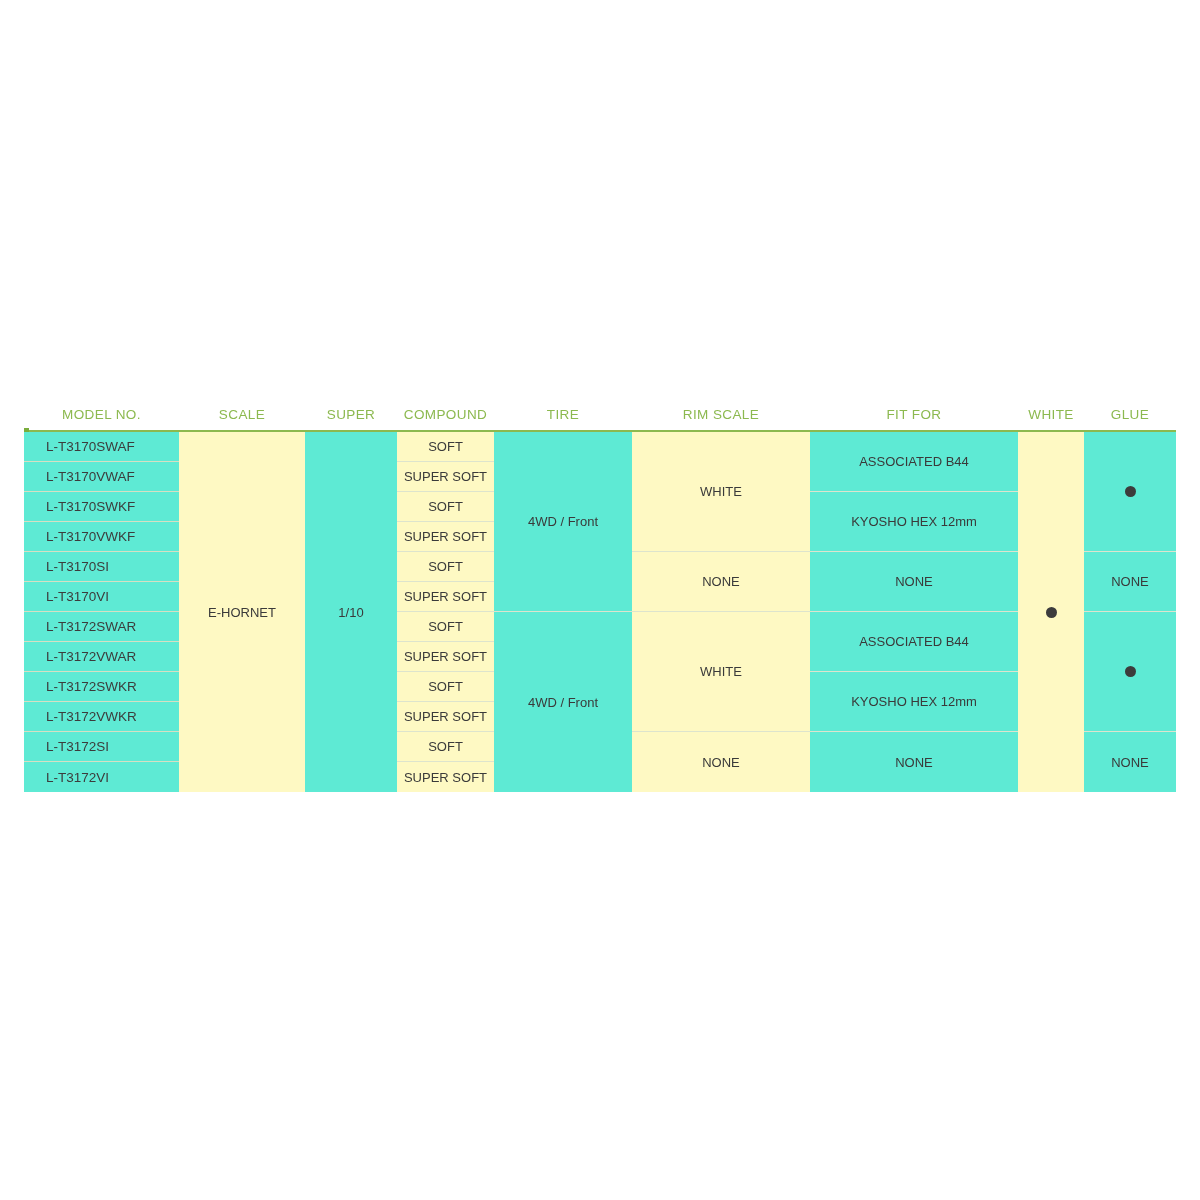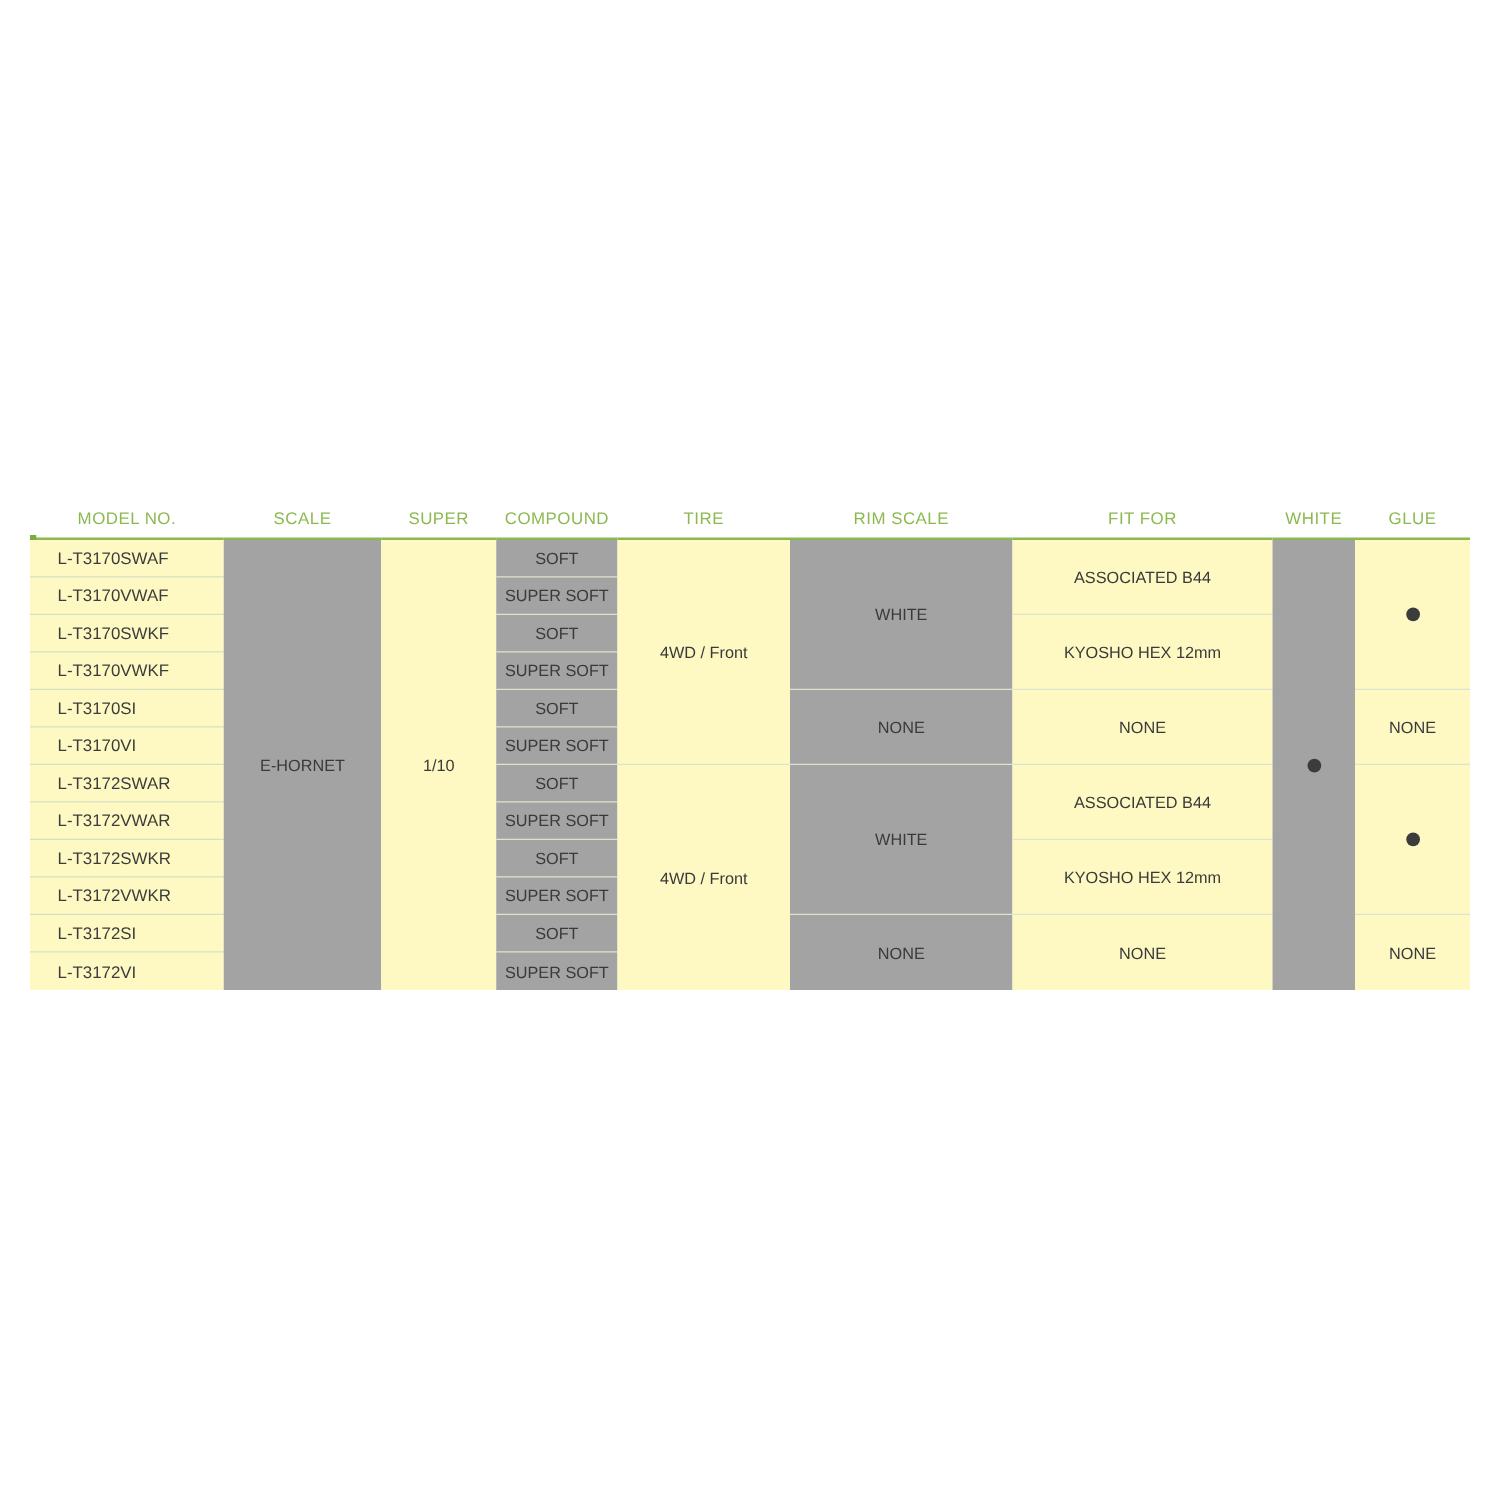--- a/index.html
+++ b/index.html
@@ -46,22 +46,22 @@
   .leftbar {
     position: absolute;
     left: 0;
     top: 30px;
     width: 5px;
     height: 362px;
     background: #7aad3c;
   }
 
   
-  .shade { background: #a3a3a3; }
-  .plain { background: #fef9c3; }
+  .shade { background: #fef9c3; }
+  .plain { background: #5eead4; }
 
   .cellblock {
     display: flex;
     flex-direction: column;
     justify-content: space-around;
     height: 100%;
   }
   .cell {
     display: flex;
     align-items: center;

